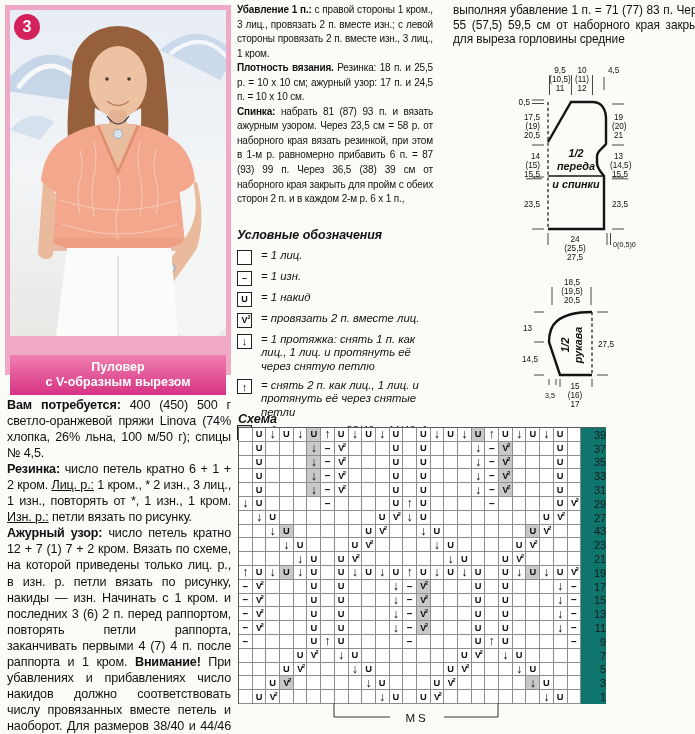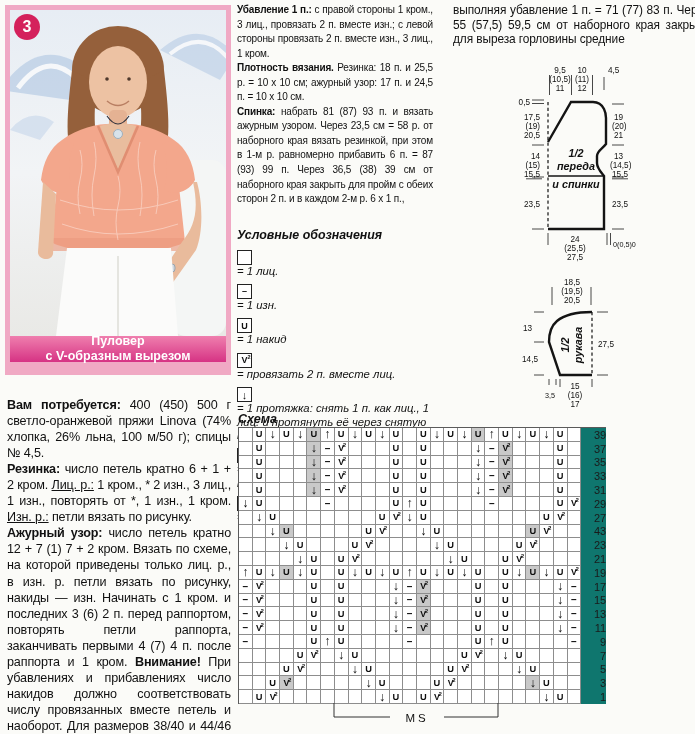--- a/index.html
+++ b/index.html
@@ -5,39 +5,39 @@
   html,body{margin:0;padding:0;background:#e8e8e8;}
   #page{position:relative;width:695px;height:734px;background:#fbfbf8;overflow:hidden;
         font-family:"Liberation Sans",sans-serif;color:#111;}
   
   #photo-card{position:absolute;left:5px;top:5px;width:216px;height:360px;
               background:var(--frame);padding:5px;}
   #photo{position:relative;width:216px;height:326px;background:#eef2f6;overflow:hidden;}
   #badge{position:absolute;left:9px;top:9px;width:26px;height:26px;border-radius:50%;
          background:var(--badge);color:#fff;font:bold 16px "Liberation Sans",sans-serif;
          display:flex;align-items:center;justify-content:center;z-index:5;}
-  #caption{position:relative;margin-top:0;width:216px;height:26px;
+  #caption{position:relative;margin-top:19px;width:216px;height:40px;
            background:linear-gradient(180deg,var(--caption-top),var(--caption-bottom));
            color:#fff;text-align:center;font-weight:bold;font-size:12.5px;line-height:15px;
            display:flex;flex-direction:column;justify-content:center;}
   
   .textcol p{margin:0;text-align:justify;}
   .b{font-weight:bold;}
   .u{text-decoration:underline;}
   #left-col{position:absolute;left:7px;top:397px;width:224px;
             font-size:12.6px;line-height:16.05px;letter-spacing:-0.15px;}
   #mid-col{position:absolute;left:237px;top:3px;width:196px;height:224px;overflow:hidden;
            font-size:10px;line-height:14.55px;letter-spacing:-0.15px;}
   #right-col{position:absolute;left:437px;top:3px;width:256px;
              font-size:11.9px;line-height:14.55px;letter-spacing:-0.1px;margin-left:16px;}
   
   #legend{position:absolute;left:237px;top:228px;width:198px;}
   #legend-title{font:bold italic 12.4px "Liberation Sans",sans-serif;margin-bottom:7px;}
   .legend-item{display:flex;align-items:flex-start;margin-bottom:5.5px;
-               font:italic 11.3px "Liberation Sans",sans-serif;line-height:13.4px;flex-direction:column;}
+               font:italic 11.3px "Liberation Sans",sans-serif;line-height:13.4px;}
   .licon{flex:0 0 13px;width:13px;height:13px;border:1.2px solid #222;margin-right:9px;margin-top:0.5px;
          display:flex;align-items:center;justify-content:center;position:relative;
          font:600 9px "Liberation Sans",sans-serif;background:#fff;}
   .licon.gray{background:var(--chart-shaded);}
   .licon .arr{font-size:11px;font-weight:700;}
   .licon .v2i{font-size:5.5px;position:absolute;top:0;right:0.5px;font-style:normal;font-weight:700;}
   
   #body-schematic{position:absolute;left:486px;top:57px;}
   #sleeve-schematic{position:absolute;left:486px;top:272px;}
   svg text{font-family:"Liberation Sans",sans-serif;font-size:8.2px;fill:#111;}

